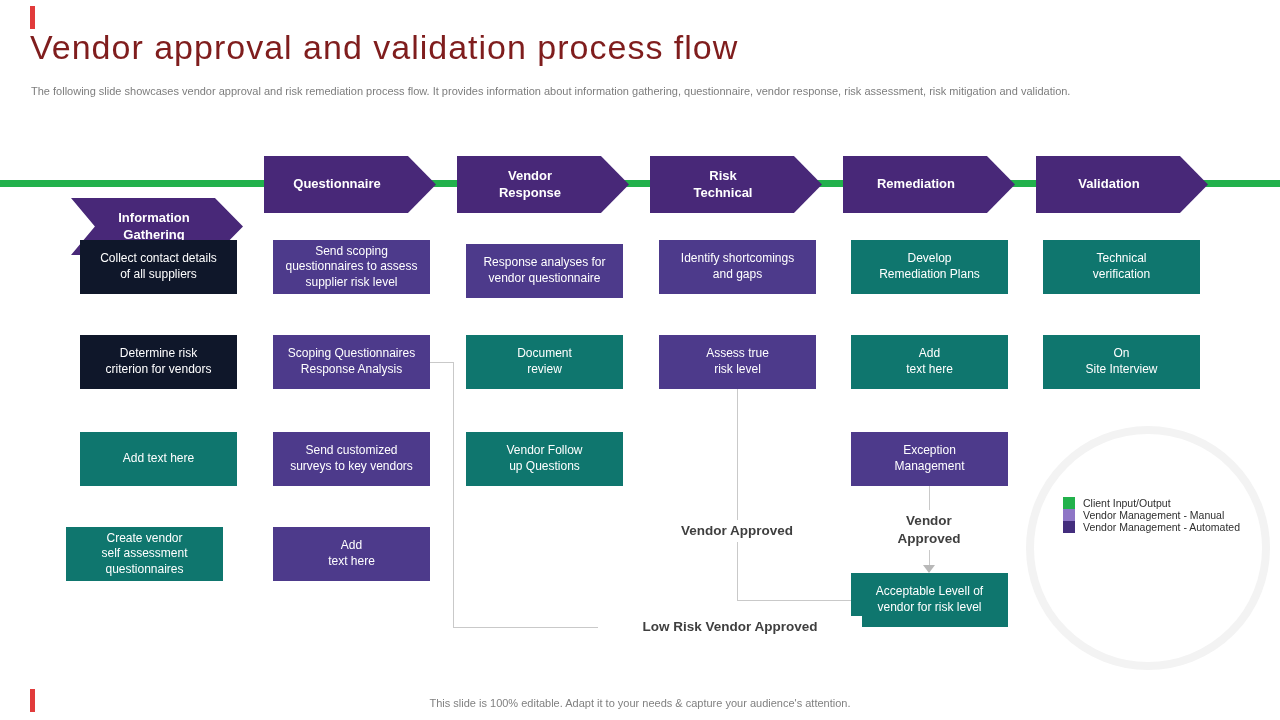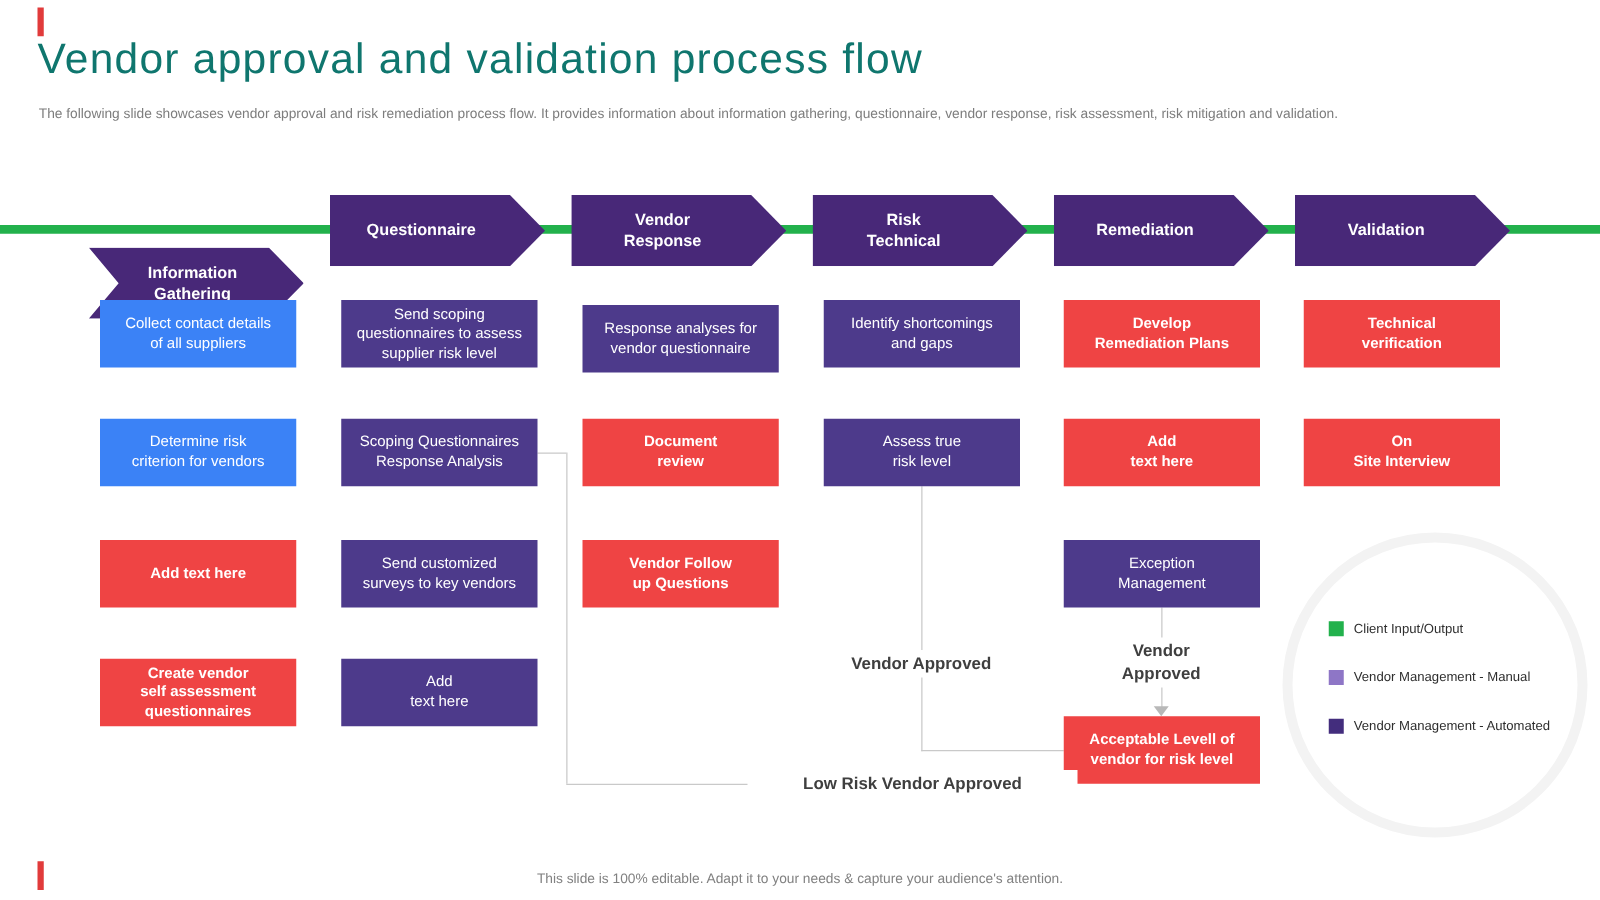--- a/index.html
+++ b/index.html
@@ -1,43 +1,43 @@
 <!DOCTYPE html>
 <html><head>
 <meta charset="utf-8">
 <style>
   html,body{margin:0;padding:0;background:#fff;}
   #slide{position:relative;width:1280px;height:720px;background:#ffffff;overflow:hidden;
          font-family:"Liberation Sans",sans-serif;}
   .red-bar{position:absolute;left:30px;width:5px;height:23px;background:#e13b3b;}
-  #page-title{position:absolute;left:30px;top:28px;font-size:34px;color:#0f766e;
+  #page-title{position:absolute;left:30px;top:28px;font-size:34px;color:#7f1d1d;
               letter-spacing:1px;font-weight:400;}
   #page-subtitle{position:absolute;left:31px;top:85px;font-size:11px;color:#7d7d7d;width:1180px;}
   #timeline{position:absolute;left:0;top:180px;width:1280px;height:7px;background:#22b14c;}
   .banner{position:absolute;top:156px;width:172px;height:57px;background:#482878;color:#fff;
           font-size:13px;font-weight:bold;line-height:1.25;display:flex;align-items:center;
           justify-content:center;text-align:center;white-space:pre-line;box-sizing:border-box;
           padding-right:26px;
           clip-path:polygon(0% 0%,83.7% 0%,100% 50%,83.7% 100%,0% 100%);}
   .banner.notched{padding-left:20px;
           clip-path:polygon(0% 0%,83.7% 0%,100% 50%,83.7% 100%,0% 100%,13.9% 50%);margin-top:42px;}
   .box{position:absolute;width:157px;height:54px;display:flex;align-items:center;
        justify-content:center;text-align:center;color:#ffffff;font-size:12px;line-height:1.3;
        white-space:pre-line;}
-  .client{background:#3b82f6;}
-  .manual{background:#ef4444;font-weight:bold;}
+  .client{background:#0f172a;}
+  .manual{background:#0f766e;}
   .automated{background:#4d3a8b;}
   .line{position:absolute;background:#c9c9c9;}
   .arrow-head{position:absolute;width:0;height:0;border-left:6px solid transparent;
        border-right:6px solid transparent;border-top:8px solid #b8b8b8;}
   .flow-label{position:absolute;font-weight:bold;color:#3f3f3f;text-align:center;
        font-size:13.5px;line-height:1.35;white-space:pre-line;background:#ffffff;padding:2px 0;}
   #legend-circle{position:absolute;left:1026px;top:426px;width:228px;height:228px;
        background:#ffffff;border:8px solid #f3f3f3;border-radius:50%;}
-  #legend-items{position:absolute;left:29px;top:63px;display:flex;flex-direction:column;gap:27px;}
+  #legend-items{position:absolute;left:29px;top:63px;display:flex;flex-direction:column;}
   .legend-item{display:flex;align-items:center;}
   .legend-swatch{width:12px;height:12px;margin-right:8px;flex:0 0 auto;}
   .legend-label{font-size:10.5px;color:#2e2e2e;white-space:nowrap;}
   #footer-note{position:absolute;left:0;top:697px;width:1280px;text-align:center;
        font-size:11px;color:#818181;}
 </style>
 </head>
 <body>
 
 <div id="slide">
@@ -66,21 +66,21 @@
   <div class="line" style="left:737px;top:389px;width:1px;height:212px"></div>
   <div class="line" style="left:737px;top:600px;width:114px;height:1px"></div>
   <div class="line" style="left:929px;top:486px;width:1px;height:80px"></div>
   <div class="arrow-head" style="left:923px;top:565px"></div>
 
   <div class="box client" style="left:80px;top:240px">Collect contact details
 of all suppliers</div>
   <div class="box client" style="left:80px;top:335px">Determine risk
 criterion for vendors</div>
   <div class="box manual" style="left:80px;top:432px">Add text here</div>
-  <div class="box manual" style="left:80px;top:527px">Create vendor
+  <div class="box manual" style="left:66px;top:527px">Create vendor
 self assessment
 questionnaires</div>
 
   <div class="box automated" style="left:273px;top:240px">Send scoping
 questionnaires to assess
 supplier risk level</div>
   <div class="box automated" style="left:273px;top:335px">Scoping Questionnaires
 Response Analysis</div>
   <div class="box automated" style="left:273px;top:432px">Send customized
 surveys to key vendors</div>

